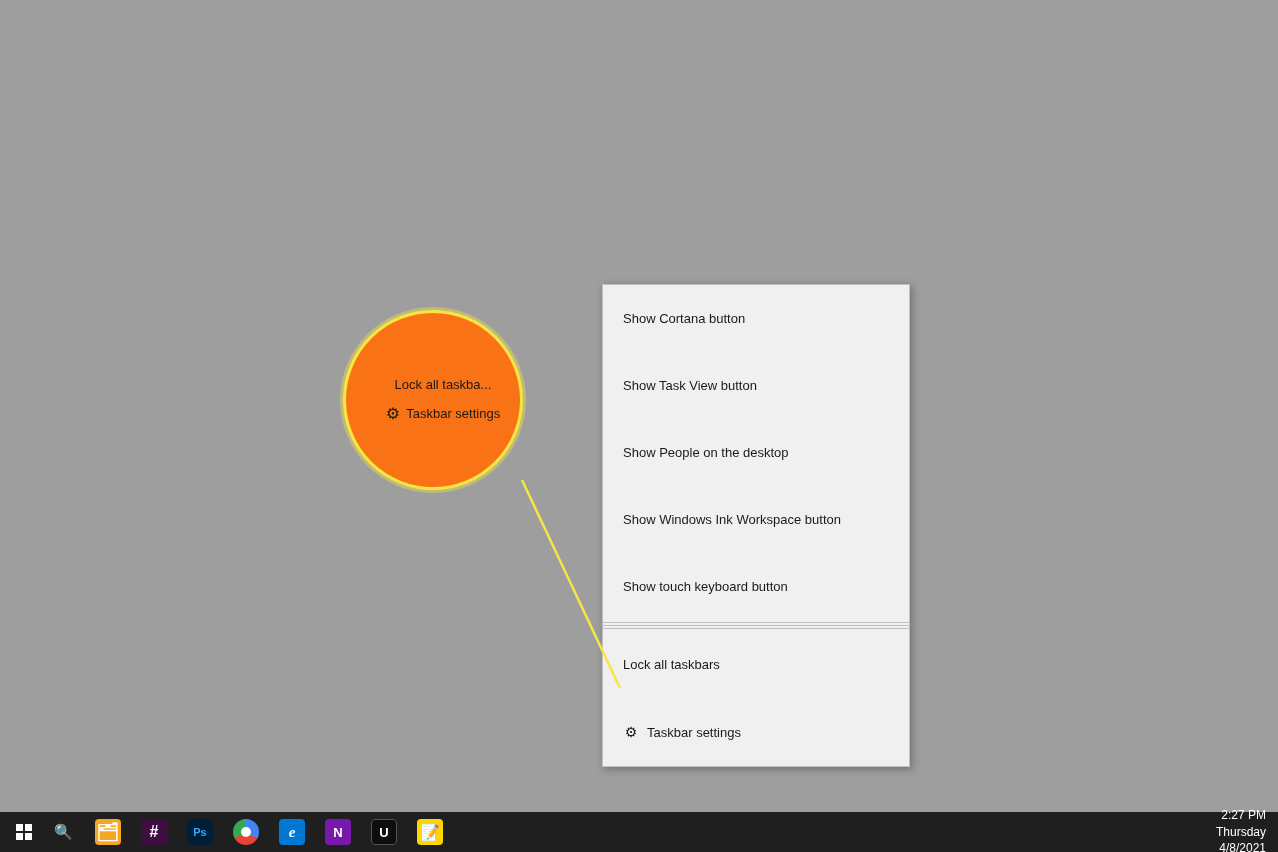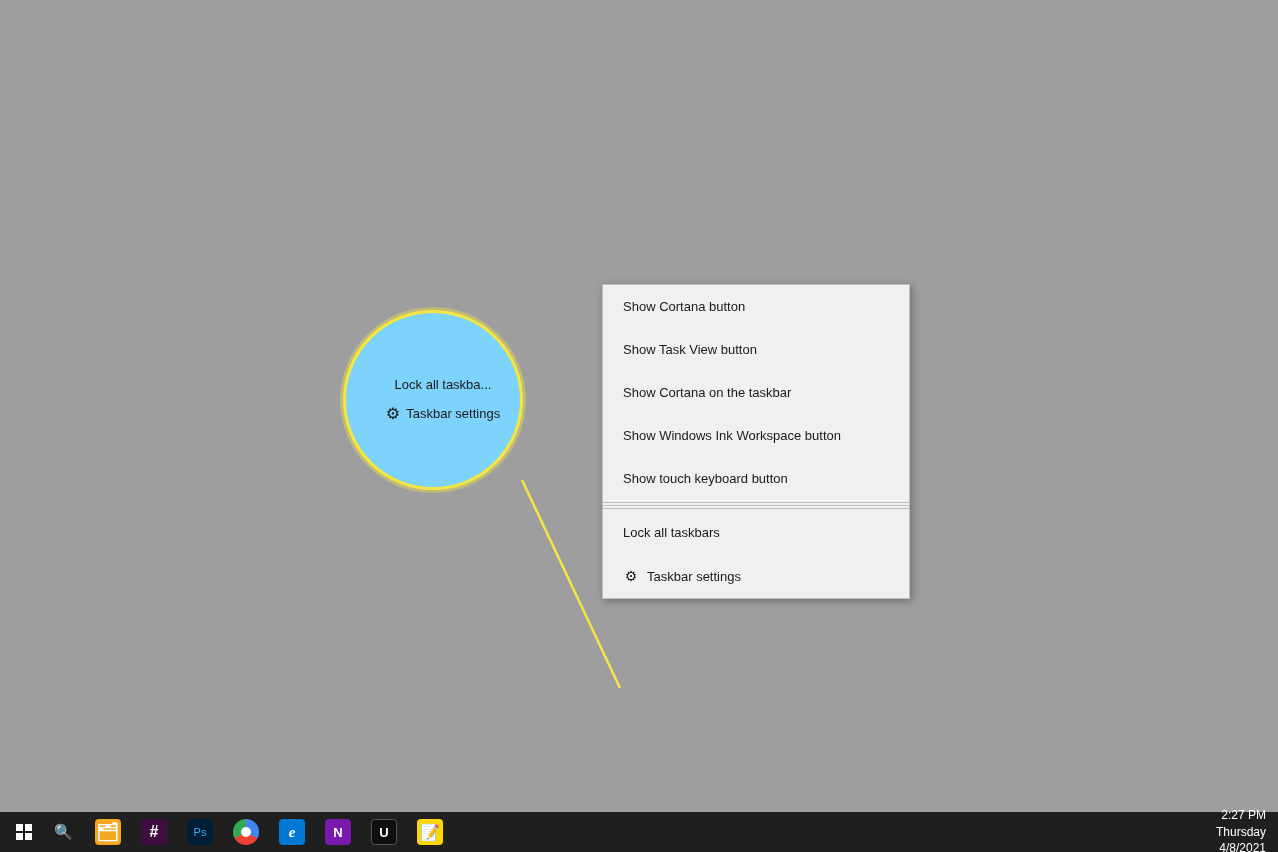--- a/index.html
+++ b/index.html
@@ -27,21 +27,21 @@
       top: 284px;
       left: 602px;
       width: 308px;
       background-color: #f0f0f0;
       border: 1px solid #c0c0c0;
       box-shadow: 2px 2px 8px rgba(0,0,0,0.3);
       z-index: 100;
     }
 
     .menu-item {
-      padding: 14px 20px;
+      padding: 26px 20px;
       font-size: 13px;
       color: #1a1a1a;
       cursor: pointer;
       display: flex;
       align-items: center;
       gap: 8px;
       white-space: nowrap;
     }
 
     .menu-separator {
@@ -61,21 +61,21 @@
 
     
     #zoom-circle {
       position: absolute;
       top: 310px;
       left: 343px;
       width: 180px;
       height: 180px;
       border-radius: 50%;
       border: 3px solid #f5e642;
-      background-color: #7dd3fc;
+      background-color: #f97316;
       overflow: hidden;
       display: flex;
       flex-direction: column;
       align-items: center;
       justify-content: center;
       z-index: 200;
       box-shadow: 0 0 0 3px rgba(245, 230, 66, 0.4);
       text-align: right;
     }
 
@@ -209,21 +209,21 @@
   </div>
 
   <div id="context-menu">
     <div class="menu-item">
       <span>Show Cortana button</span>
     </div>
     <div class="menu-item">
       <span>Show Task View button</span>
     </div>
     <div class="menu-item">
-      <span>Show Cortana on the taskbar</span>
+      <span>Show People on the desktop</span>
     </div>
     <div class="menu-item">
       <span>Show Windows Ink Workspace button</span>
     </div>
     <div class="menu-item">
       <span>Show touch keyboard button</span>
     </div>
     <div class="menu-separator"></div>
     <div class="menu-separator"></div>
     <div class="menu-separator"></div>
@@ -256,21 +256,21 @@
   </div>
 
   <div id="taskbar-icons">
     <div class="taskbar-app-icon">
       <div class="app-icon-circle icon-files" style="font-size:18px;">🗂</div>
     </div>
     <div class="taskbar-app-icon">
       <div class="app-icon-circle icon-slack" style="font-size:16px; font-weight:900;">#</div>
     </div>
     <div class="taskbar-app-icon">
-      <div class="app-icon-circle icon-ps" style="font-size:11px; color:#31a8ff; font-weight:normal;">Ps</div>
+      <div class="app-icon-circle icon-ps" style="font-size:11px; color:#31a8ff; font-weight:bold;">Ps</div>
     </div>
     <div class="taskbar-app-icon">
       <div class="app-icon-circle" style="width:26px;height:26px;border-radius:50%;background:conic-gradient(#4285F4 0deg 120deg, #EA4335 120deg 240deg, #34A853 240deg 360deg);position:relative;display:flex;align-items:center;justify-content:center;">
         <div style="width:10px;height:10px;border-radius:50%;background:#ffffff;"></div>
       </div>
     </div>
     <div class="taskbar-app-icon">
       <div class="app-icon-circle icon-edge" style="font-size:15px; font-style:italic; font-family:serif;">e</div>
     </div>
     <div class="taskbar-app-icon">

